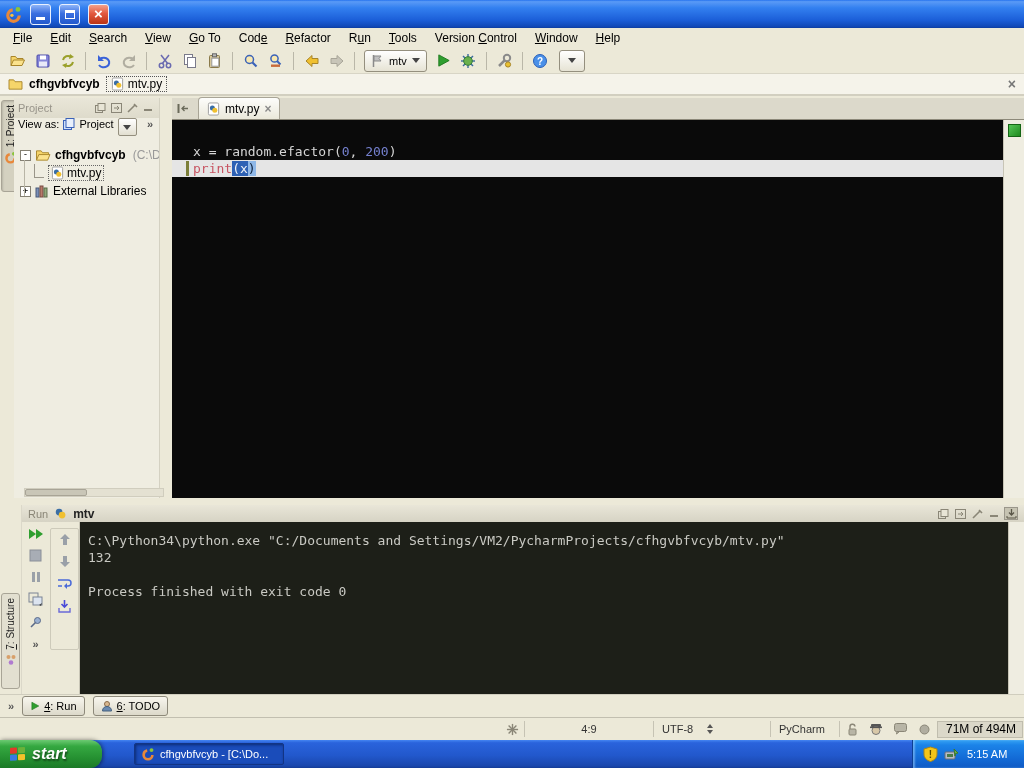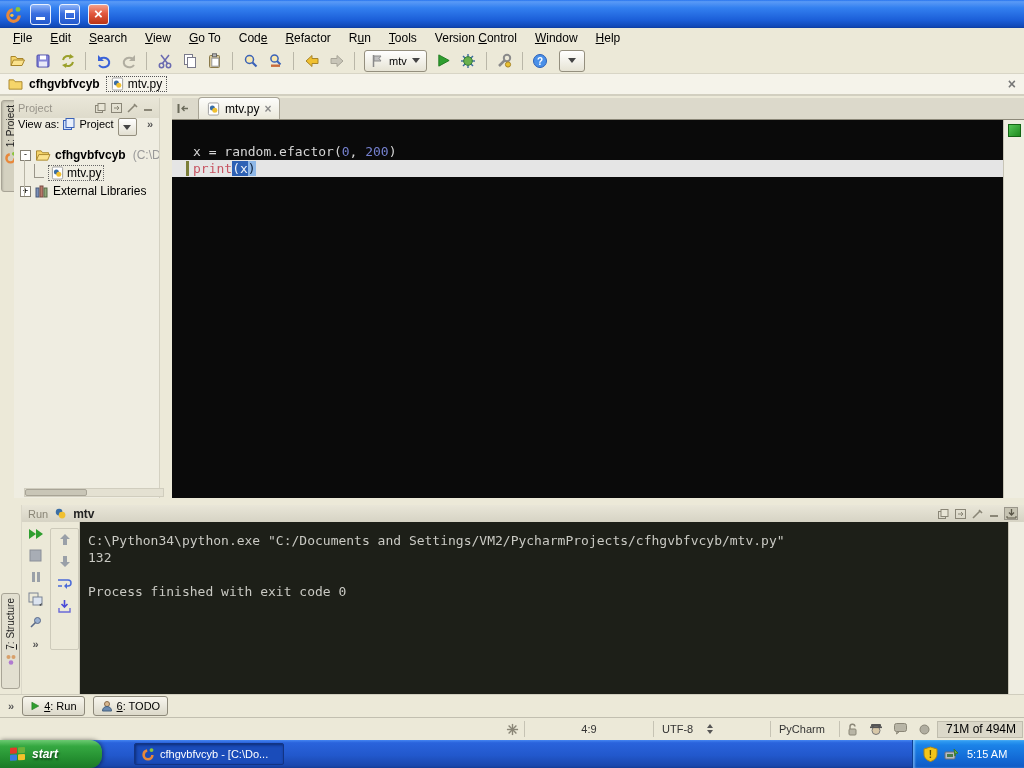--- a/index.html
+++ b/index.html
@@ -102,21 +102,21 @@
   .sb-cell{font-size:11px;color:#333;display:flex;align-items:center;justify-content:center;height:100%}
   .sb-updown{display:flex;flex-direction:column;gap:2px;margin-left:14px}
   .tri-u{width:0;height:0;border-left:3px solid transparent;border-right:3px solid transparent;border-bottom:4px solid #555}
   .tri-d{width:0;height:0;border-left:3px solid transparent;border-right:3px solid transparent;border-top:4px solid #555}
   .sb-ic{width:24px;display:flex;justify-content:center}
   .memory{width:86px;height:17px;background:#dbd8c9;border:1px solid #c0bdae;display:flex;align-items:center;justify-content:flex-end;padding:0 6px;font-size:12px;margin:0 1px;box-sizing:border-box}
 
   
   .taskbar{left:0;top:740px;width:1024px;height:28px;background:linear-gradient(180deg,#4485f2 0%,#2a63dc 10%,#2258cc 55%,#1a47ad 92%,#143c96 100%);display:flex;align-items:center}
   .start-btn{width:102px;height:28px;border-radius:0 12px 12px 0;background:linear-gradient(180deg,#6cca72 0%,#35a841 22%,#259031 65%,#1b7a27 100%);display:flex;align-items:center;gap:6px;padding-left:9px;box-sizing:border-box;box-shadow:1px 0 4px rgba(0,0,0,.5)}
-  .start-label{color:#fff;font-weight:bold;font-style:italic;font-size:12px;text-shadow:1px 2px 2px rgba(0,0,0,.5)}
+  .start-label{color:#fff;font-weight:bold;font-style:italic;font-size:16px;text-shadow:1px 2px 2px rgba(0,0,0,.5)}
   .task-btn{margin-left:32px;width:150px;height:22px;background:#1a4cba;border:1px solid #123484;border-radius:2px;box-shadow:inset 1px 1px 3px #0c2a72;display:flex;align-items:center;gap:5px;padding:0 6px;box-sizing:border-box}
   .task-label{color:#fff;font-size:11px;white-space:nowrap;overflow:hidden;text-overflow:ellipsis}
   .tray{margin-left:auto;width:112px;height:28px;background:linear-gradient(180deg,#35a2f4 0%,#1b83e8 18%,#1268d4 70%,#0f5ac4 100%);border-left:1px solid #0c3f93;box-shadow:inset 2px 0 2px rgba(160,210,255,.55);display:flex;align-items:center;gap:6px;padding-left:10px;box-sizing:border-box}
   .tray-time{color:#fff;font-size:11px;margin-left:2px}
 </style>
 </head>
 <body>
 
 <div class="abs titlebar">
   <span>

